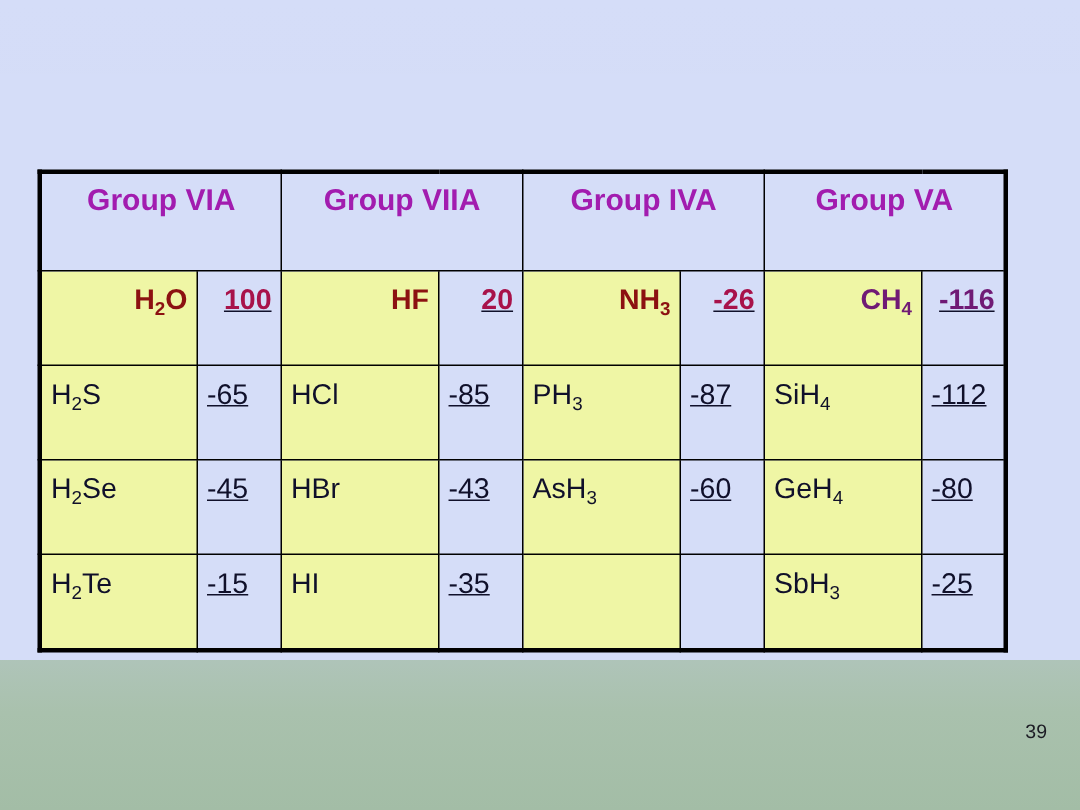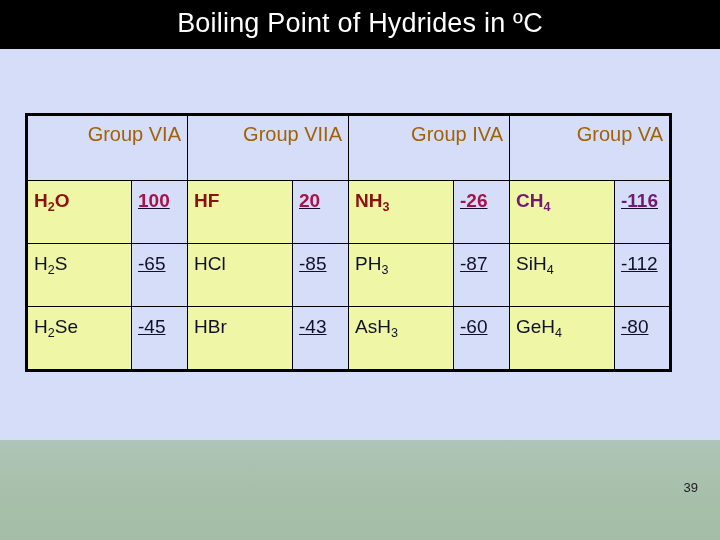--- a/index.html
+++ b/index.html
@@ -74,45 +74,46 @@
     border: 1px solid #000000;
     padding: 0 6px;
     vertical-align: top;
     font-size: 19px;
     color: #10102a;
     height: 62px;
   }
 
   #data-table thead th {
     background: #d5ddf8;
-    text-align: right;
-    font-weight: normal;
+    text-align: center;
+    font-weight: bold;
     font-size: 20px;
     padding-top: 7px;
     height: 57px;
-    color: #a16207;
+    color: #a21caf;
   }
 
   td.formula {
     background: #eff6a5;
   }
   td.value {
     background: #d5ddf8;
     text-decoration: underline;
   }
 
   .txt {
     display: block;
     padding-top: 9px;
     white-space: nowrap;
   }
 
   
   tr.highlight td .txt {
     font-weight: bold;
+    text-align: right;
   }
   .clr-maroon { color: #8c1111; }
   .clr-crimson { color: #a8124a; }
   .clr-green  { color: #701a75; }
 
   sub {
     font-size: 0.66em;
     vertical-align: baseline;
     position: relative;
     top: 0.30em;
@@ -125,23 +126,20 @@
     top: 480px;
     font-size: 13px;
     color: #1c1c24;
   }
 </style>
 </head>
 <body>
 
 <div id="slide">
 
-  <div id="title-bar">
-    <div id="title-text">Boiling Point of Hydrides in ºC</div>
-  </div>
 
   <div id="content-area"></div>
 
   <table id="data-table">
     <colgroup>
       <col class="c-formula">
         <col class="c-value">
       <col class="c-formula">
         <col class="c-value">
       <col class="c-formula">
@@ -229,18 +227,44 @@
           <td class="value">
             <span class="txt ">-60</span>
           </td>
           <td class="formula">
             <span class="txt ">GeH<sub>4</sub></span>
           </td>
           <td class="value">
             <span class="txt ">-80</span>
           </td>
         </tr>
+        <tr>
+          <td class="formula">
+            <span class="txt ">H<sub>2</sub>Te</span>
+          </td>
+          <td class="value">
+            <span class="txt ">-15</span>
+          </td>
+          <td class="formula">
+            <span class="txt ">HI</span>
+          </td>
+          <td class="value">
+            <span class="txt ">-35</span>
+          </td>
+          <td class="formula">
+            <span class="txt "></span>
+          </td>
+          <td class="value">
+            <span class="txt "></span>
+          </td>
+          <td class="formula">
+            <span class="txt ">SbH<sub>3</sub></span>
+          </td>
+          <td class="value">
+            <span class="txt ">-25</span>
+          </td>
+        </tr>
       </tbody>
   </table>
 
   <div id="page-number">39</div>
 
 </div>
 
 </body></html>

